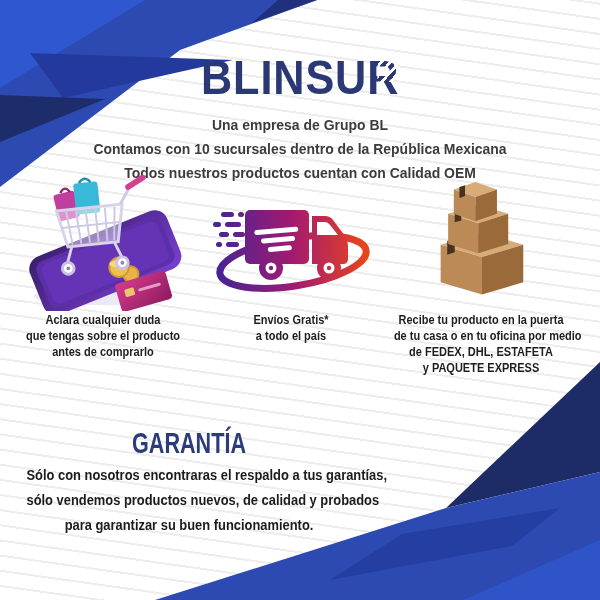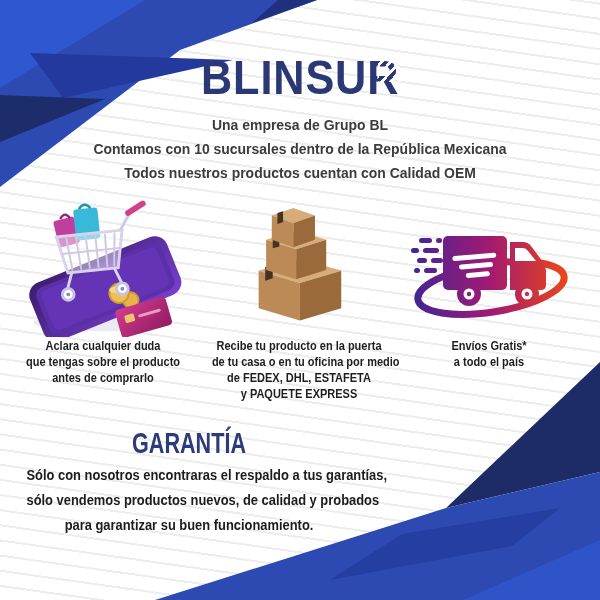--- a/index.html
+++ b/index.html
@@ -15,21 +15,21 @@
   .logo-wrap{position:relative;display:inline-block;transform:scaleX(.9);transform-origin:50% 0;}
   .logo-text{font-size:48px;font-weight:bold;letter-spacing:1px;color:#2b3876;}
   .logo-slashes{position:absolute;top:5px;right:-1px;width:25px;height:23px;
     background:repeating-linear-gradient(135deg,rgba(255,255,255,0) 0 4px,#ffffff 4px 7px);}
 
   .intro{position:absolute;top:113px;left:0;width:600px;text-align:center;
     font-weight:bold;font-size:15.5px;line-height:24px;color:#3c3c3e;
     transform:scaleX(.9);transform-origin:50% 0;}
   .line{white-space:nowrap;}
 
-  .features{position:absolute;top:198px;left:6px;width:574px;display:flex;}
+  .features{position:absolute;top:172px;left:6px;width:574px;display:flex;}
   .feat{display:flex;flex-direction:column;align-items:center;}
   .feat.c1{width:194px;}
   .feat.c2{width:182px;}
   .feat.c3{width:198px;}
   .illu{height:140px;display:flex;align-items:center;justify-content:center;width:100%;}
   .caption{text-align:center;font-weight:bold;font-size:12.5px;line-height:16px;color:#1e1e1f;
     transform:scaleX(.88);transform-origin:50% 0;width:100%;}
 
   .warranty-title{position:absolute;top:426px;left:0;width:378px;text-align:center;
     font-size:30px;font-weight:bold;color:#2c3b79;letter-spacing:0;
@@ -135,51 +135,20 @@
             </g>
           </svg>
         </div>
         <div class="caption">
           <div class="line">Aclara cualquier duda</div>
           <div class="line">que tengas sobre el producto</div>
           <div class="line">antes de comprarlo</div>
         </div>
       </div>
 
-      <div class="feat c3">
-        <div class="illu">
-          <svg width="122" height="126" viewBox="0 0 130 130">
-            <g>
-              <polygon points="22,68 66,55 110,68 66,81" fill="#d8ac79"></polygon>
-              <polygon points="22,68 66,81 66,121 22,108" fill="#bc8a57"></polygon>
-              <polygon points="66,81 110,68 110,108 66,121" fill="#9a6a3b"></polygon>
-              <polygon points="29,64 37,61.5 37,76 29,78.5" fill="#46321e"></polygon>
-            </g>
-            <g>
-              <polygon points="30,35 62,25 94,35 62,45" fill="#d8ac79"></polygon>
-              <polygon points="30,35 62,45 62,77 30,67" fill="#bc8a57"></polygon>
-              <polygon points="62,45 94,35 94,67 62,77" fill="#9a6a3b"></polygon>
-              <polygon points="37,31.5 44,29.5 44,42 37,44" fill="#46321e"></polygon>
-            </g>
-            <g>
-              <polygon points="36,9 59,1 82,9 59,17" fill="#d8ac79"></polygon>
-              <polygon points="36,9 59,17 59,43 36,35" fill="#bc8a57"></polygon>
-              <polygon points="59,17 82,9 82,35 59,43" fill="#9a6a3b"></polygon>
-              <polygon points="42,6.5 48,4.5 48,16 42,18" fill="#46321e"></polygon>
-            </g>
-          </svg>
-        </div>
-        <div class="caption">
-          <div class="line">Recibe tu producto en la puerta</div>
-          <div class="line">de tu casa o en tu oficina por medio</div>
-          <div class="line">de FEDEX, DHL, ESTAFETA</div>
-          <div class="line">y PAQUETE EXPRESS</div>
-        </div>
-      </div>
-
       <div class="feat c2">
         <div class="illu">
           <svg width="160" height="116" viewBox="0 0 160 116">
             <defs>
               <linearGradient id="tg" gradientUnits="userSpaceOnUse" x1="0" y1="0" x2="160" y2="0">
                 <stop offset="0" stop-color="#3f2596"></stop>
                 <stop offset="0.5" stop-color="#a11a72"></stop>
                 <stop offset="1" stop-color="#ec4717"></stop>
               </linearGradient>
             </defs>
@@ -213,20 +182,51 @@
               <circle cx="118" cy="84" r="2.2" fill="url(#tg)"></circle>
             </g>
           </svg>
         </div>
         <div class="caption">
           <div class="line">Envíos Gratis*</div>
           <div class="line">a todo el país</div>
         </div>
       </div>
 
+      <div class="feat c3">
+        <div class="illu">
+          <svg width="122" height="126" viewBox="0 0 130 130">
+            <g>
+              <polygon points="22,68 66,55 110,68 66,81" fill="#d8ac79"></polygon>
+              <polygon points="22,68 66,81 66,121 22,108" fill="#bc8a57"></polygon>
+              <polygon points="66,81 110,68 110,108 66,121" fill="#9a6a3b"></polygon>
+              <polygon points="29,64 37,61.5 37,76 29,78.5" fill="#46321e"></polygon>
+            </g>
+            <g>
+              <polygon points="30,35 62,25 94,35 62,45" fill="#d8ac79"></polygon>
+              <polygon points="30,35 62,45 62,77 30,67" fill="#bc8a57"></polygon>
+              <polygon points="62,45 94,35 94,67 62,77" fill="#9a6a3b"></polygon>
+              <polygon points="37,31.5 44,29.5 44,42 37,44" fill="#46321e"></polygon>
+            </g>
+            <g>
+              <polygon points="36,9 59,1 82,9 59,17" fill="#d8ac79"></polygon>
+              <polygon points="36,9 59,17 59,43 36,35" fill="#bc8a57"></polygon>
+              <polygon points="59,17 82,9 82,35 59,43" fill="#9a6a3b"></polygon>
+              <polygon points="42,6.5 48,4.5 48,16 42,18" fill="#46321e"></polygon>
+            </g>
+          </svg>
+        </div>
+        <div class="caption">
+          <div class="line">Recibe tu producto en la puerta</div>
+          <div class="line">de tu casa o en tu oficina por medio</div>
+          <div class="line">de FEDEX, DHL, ESTAFETA</div>
+          <div class="line">y PAQUETE EXPRESS</div>
+        </div>
+      </div>
+
     </div>
 
     <div class="warranty-title">GARANTÍA</div>
     <div class="warranty-text">
       <div class="line">Sólo con nosotros encontraras el respaldo a tus garantías,</div>
       <div class="line">sólo vendemos productos nuevos, de calidad y probados</div>
       <div class="line">para garantizar su buen funcionamiento.</div>
     </div>
 
   </div>

